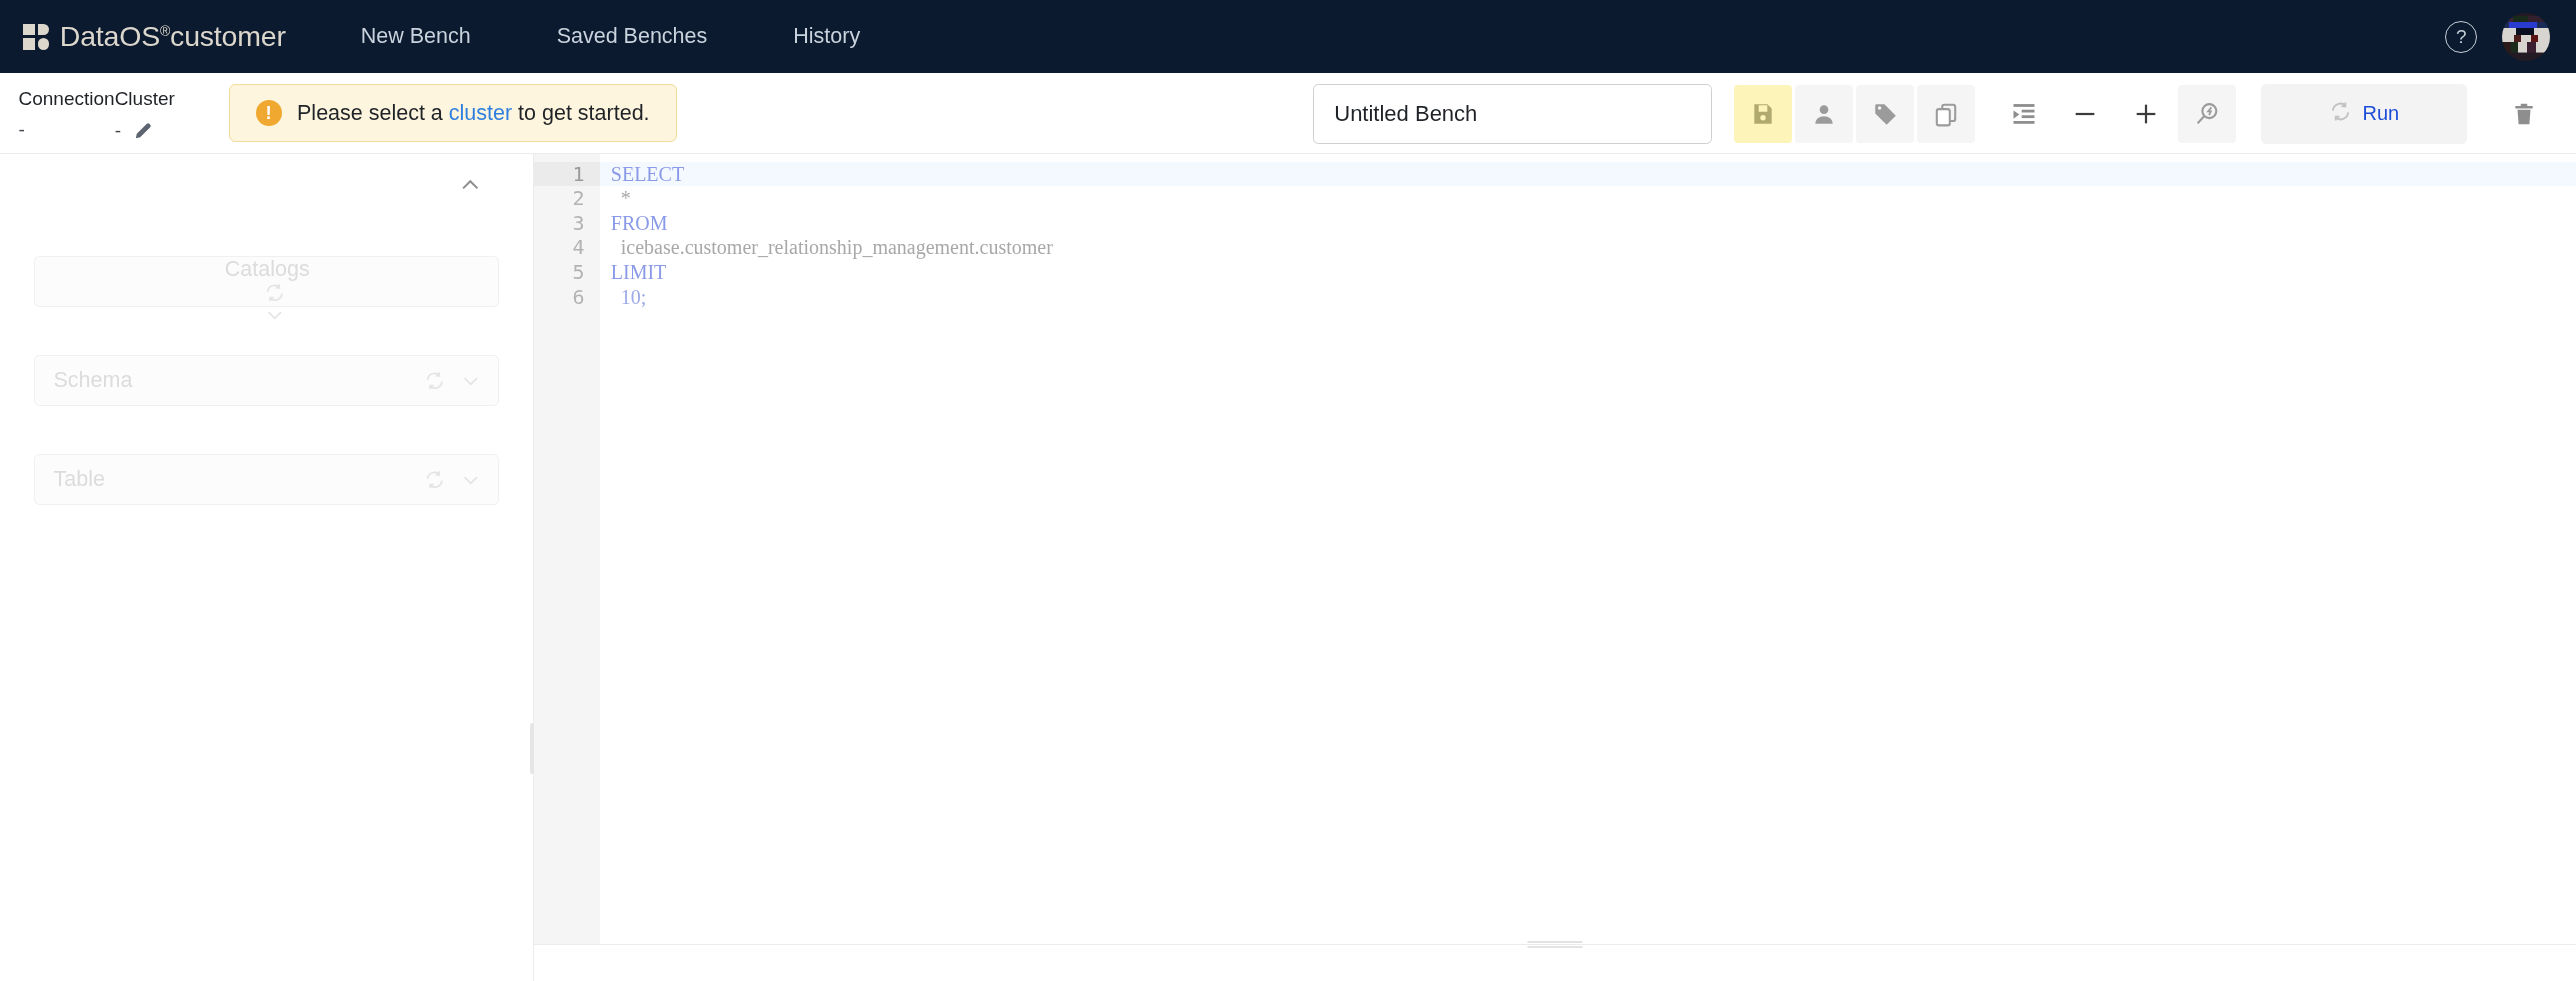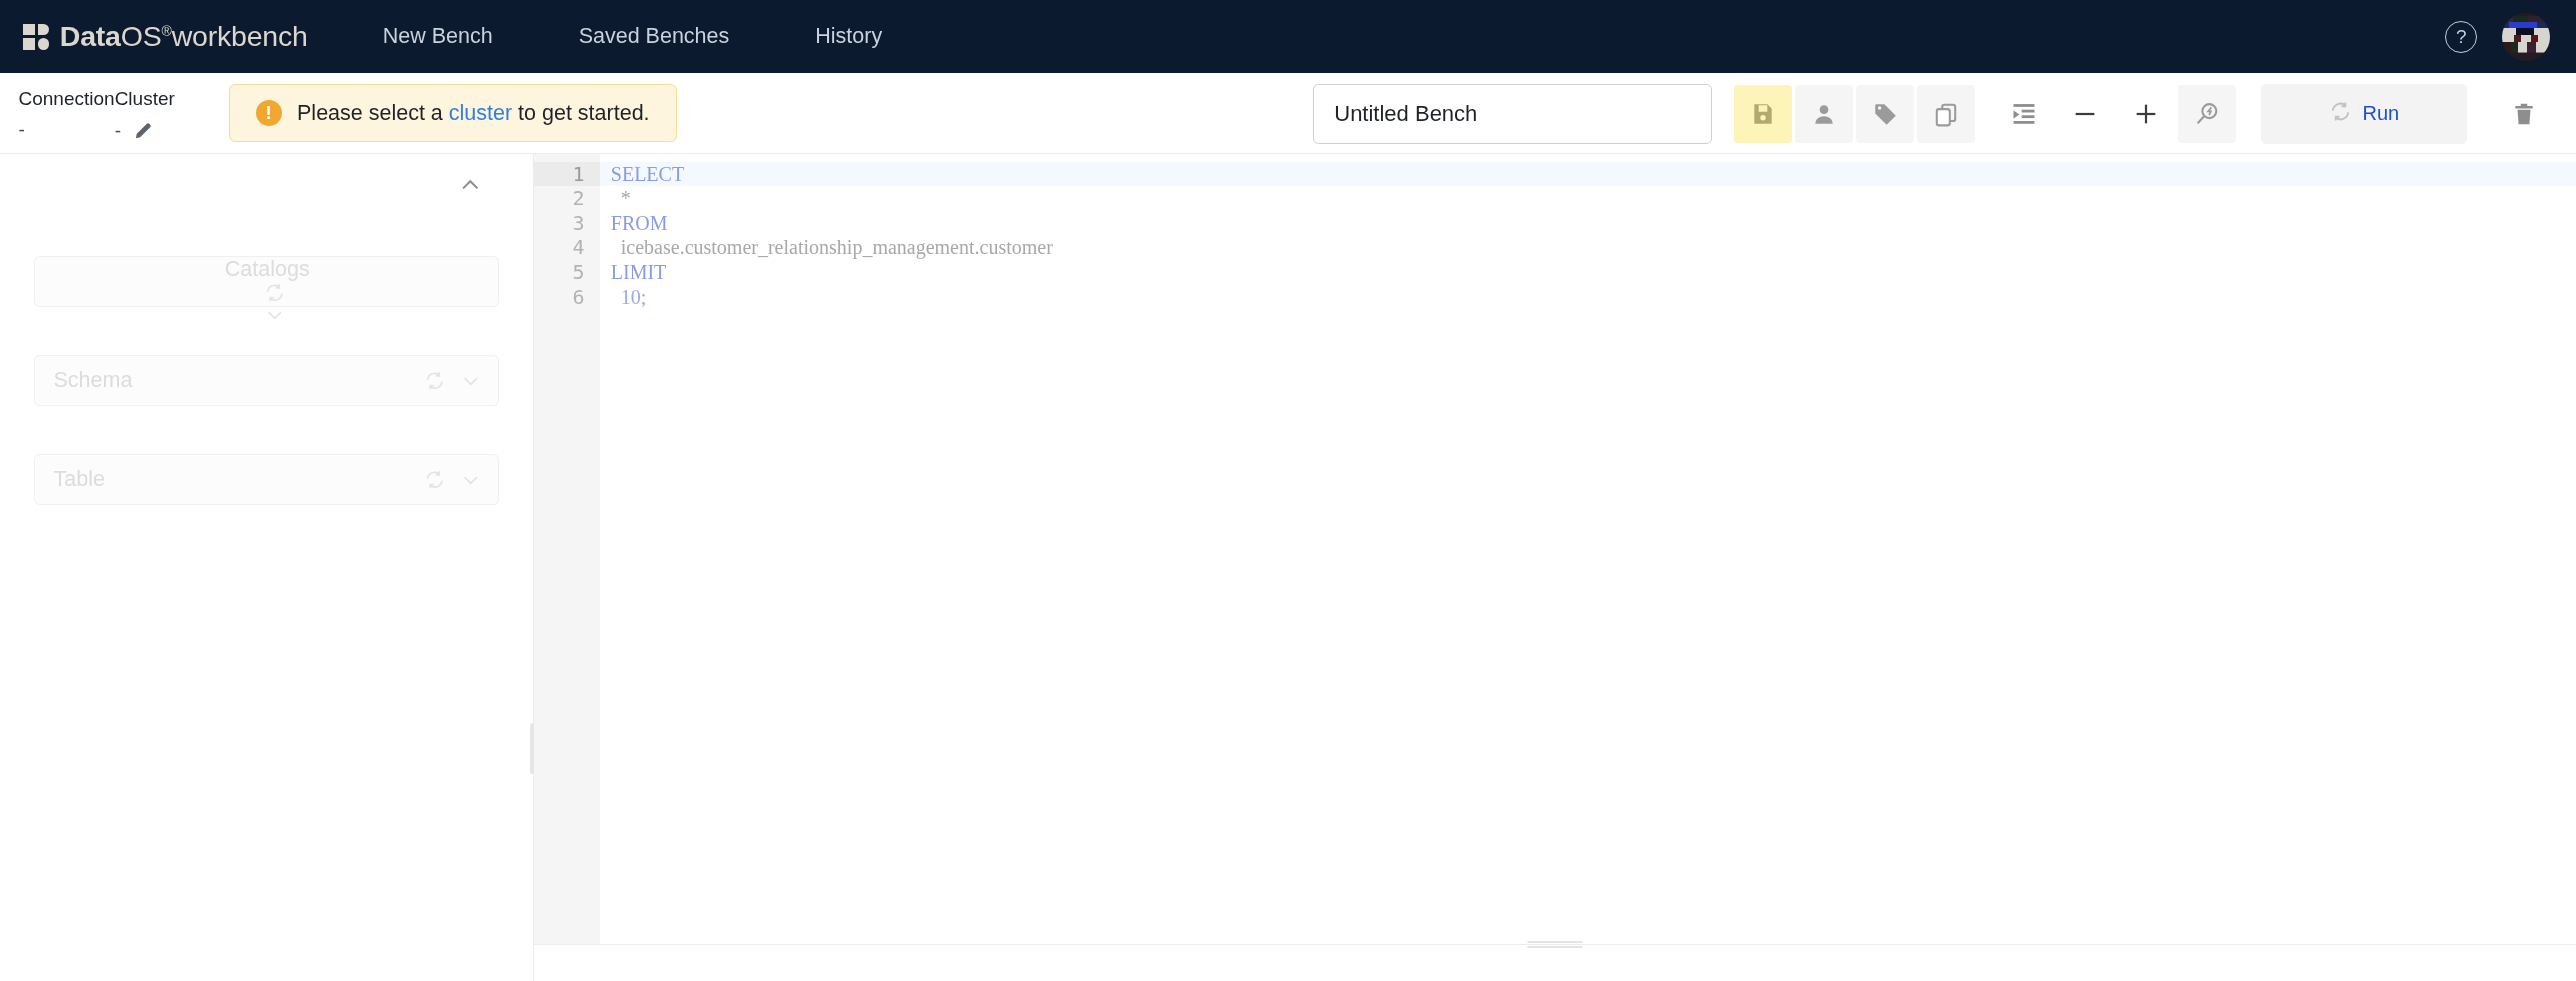--- a/index.html
+++ b/index.html
@@ -30,21 +30,21 @@
   .bm-a { background: #dcd7cd; border-radius: 0; }
   .bm-b { background: #dcd7cd; border-radius: 0 11.5px 11.5px 0; }
   .bm-c { background: #dcd7cd; }
   .bm-d { background: #dcd7cd; border-radius: 50%; }
   .brand-text {
     color: #dcd7cd;
     font-size: 28.5px;
     letter-spacing: -0.2px;
     white-space: nowrap;
   }
-  .brand-text .bold { font-weight: 700; }
+  .brand-text .bold { font-weight: 400; }
   .brand-text .reg { font-size: 14px; vertical-align: super; }
   .brand-text .light { font-weight: 400; }
 
   .navlinks { display: flex; align-items: center; margin-left: 46px; gap: 28px; }
   .navlink {
     color: #c9d2dd;
     font-size: 21.5px;
     padding: 0 29px;
     white-space: nowrap;
     cursor: pointer;
@@ -215,21 +215,21 @@
 <body>
 
 <div class="topnav">
   <div class="brand">
     <span class="brand-mark">
       <span class="bm-a"></span>
         <span class="bm-b"></span>
       <span class="bm-c"></span>
         <span class="bm-d"></span>
     </span>
-    <span class="brand-text"><span class="bold">Data</span><span class="light">OS</span><span class="reg">®</span><span class="light">workbench</span></span>
+    <span class="brand-text"><span class="bold">Data</span><span class="light">OS</span><span class="reg">®</span><span class="light">customer</span></span>
   </div>
 
   <div class="navlinks">
     <div class="navlink">New Bench</div>
     <div class="navlink">Saved Benches</div>
     <div class="navlink">History</div>
   </div>
 
   <div class="nav-right">
     <div class="help-circle">

